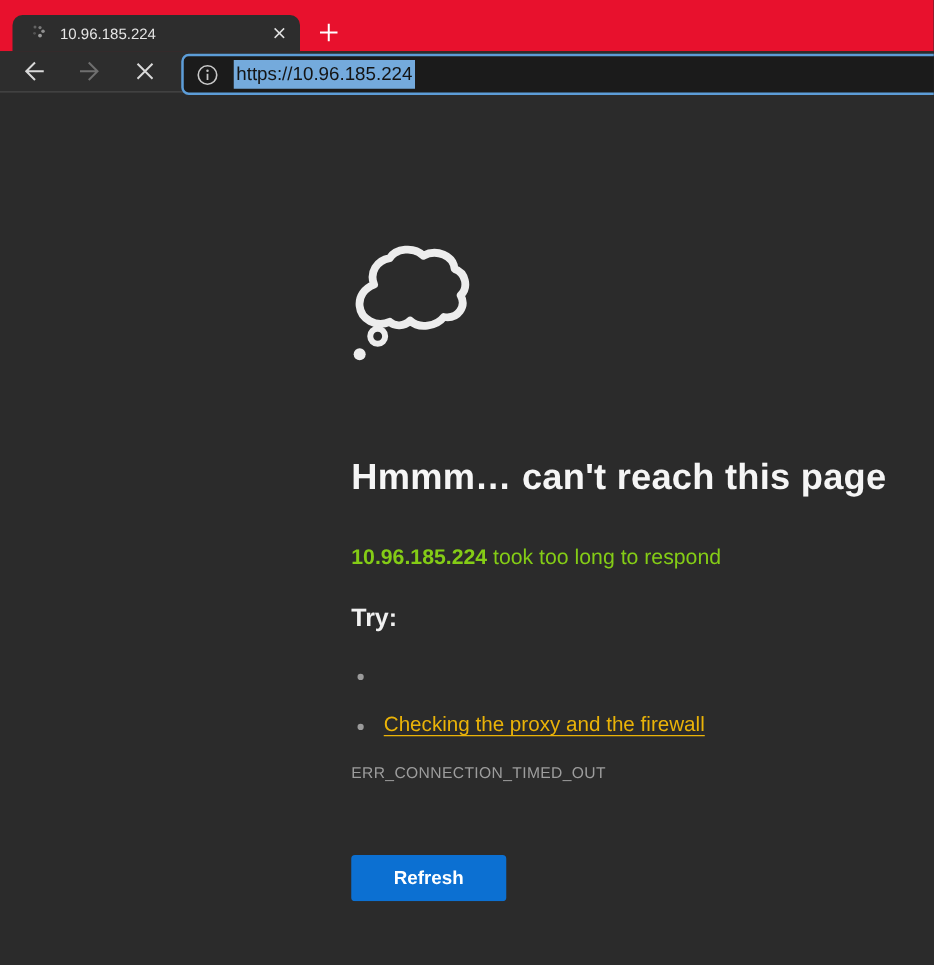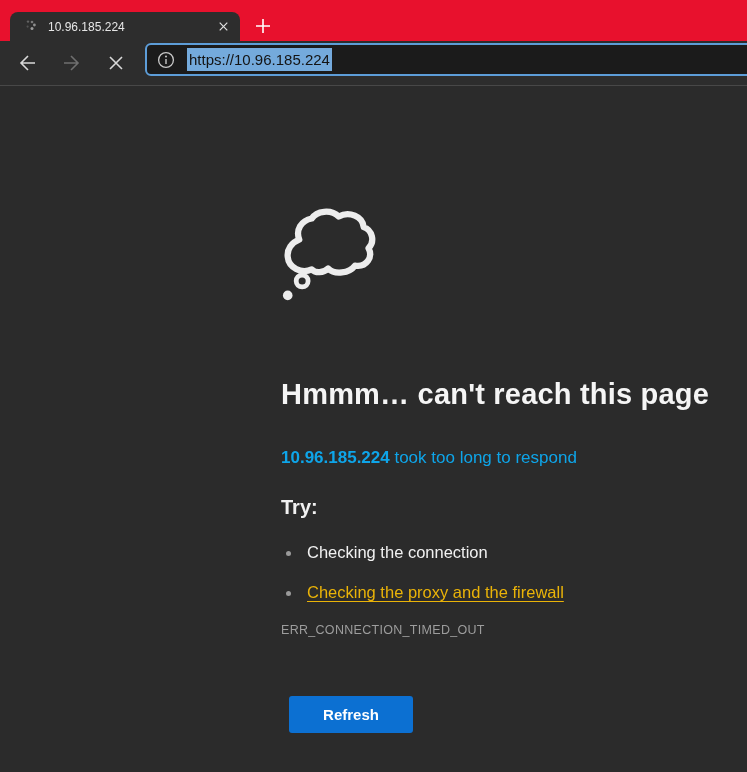--- a/index.html
+++ b/index.html
@@ -27,21 +27,21 @@
     width:19px; height:19px; flex:none; display:flex; align-items:center;
     justify-content:center; border-radius:4px; cursor:default;
   }
   .newtab {
     position:absolute; left:250px; top:13px; width:26px; height:26px;
     display:flex; align-items:center; justify-content:center;
   }
 
   
   .toolbar {
-    position:relative; height:45px; background:#2d2d2d;
+    position:relative; height:33px; background:#2d2d2d;
     border-bottom:1px solid #484848; display:flex; align-items:center;
   }
   .navbtn { width:18px; height:18px; flex:none; display:block; }
   .nav-back { margin-left:19px; }
   .nav-fwd  { margin-left:25px; }
   .nav-stop { margin-left:27px; }
   .addressbar {
     position:absolute; left:145px; right:-4px; top:2px; height:33px;
     border:2px solid #5d9dd8; border-radius:6px 0 0 6px;
     background:#1b1b1b; display:flex; align-items:center;
@@ -52,39 +52,39 @@
     background:#74aadc; padding:3px 2px; white-space:nowrap;
   }
 
   
   .content { color:#f1f1f1; padding-left:281px; overflow:hidden; }
   .bubble-art { margin-top:120px; display:block; overflow:visible; }
   .page-title {
     margin-top:72px; font-size:29px; font-weight:700; color:#f5f5f5;
     letter-spacing:.2px;
   }
-  .subtitle { margin-top:37px; font-size:17px; color:#0ea5e9; }
+  .subtitle { margin-top:37px; font-size:17px; color:#84cc16; }
   .subtitle .host { font-weight:700; }
   .try-label { margin-top:28px; font-size:20px; font-weight:700; }
   .suggestions { margin-top:24px; list-style:none; }
   .srow {
     display:flex; align-items:flex-start; margin-bottom:18px;
     font-size:16.5px; min-height:22px;
   }
   .sdot {
     width:5px; height:5px; border-radius:50%; background:#9a9a9a;
     margin:8px 16px 0 5px; flex:none;
   }
   .slink {
     color:#eab308; text-decoration:underline;
     text-underline-offset:3px; text-decoration-thickness:1px;
   }
   .errcode { margin-top:4px; font-size:12.5px; color:#9d9d9d; letter-spacing:.3px; }
   .refresh-btn {
-    margin-top:59px; margin-left:8px; width:124px; height:37px;
+    margin-top:59px; margin-left:0; width:124px; height:37px;
     background:#0c70d2; color:#ffffff; font-weight:700; font-size:15px;
     border:none; border-radius:3px; font-family:inherit; cursor:pointer;
     display:block;
   }
 </style>
 </head>
 <body>
 
 <div class="titlebar">
   <div class="tab">
@@ -144,21 +144,20 @@
 
   <div class="subtitle">
     <span class="host">10.96.185.224</span><span> took too long to respond</span>
   </div>
 
   <div class="try-label">Try:</div>
 
   <ul class="suggestions">
     <li class="srow">
       <span class="sdot"></span>
-      <span>Checking the connection</span>
     </li>
     <li class="srow">
       <span class="sdot"></span>
       <a href="#" class="slink">Checking the proxy and the firewall</a>
     </li>
   </ul>
 
   <div class="errcode">ERR_CONNECTION_TIMED_OUT</div>
 
   <button class="refresh-btn">Refresh</button>

